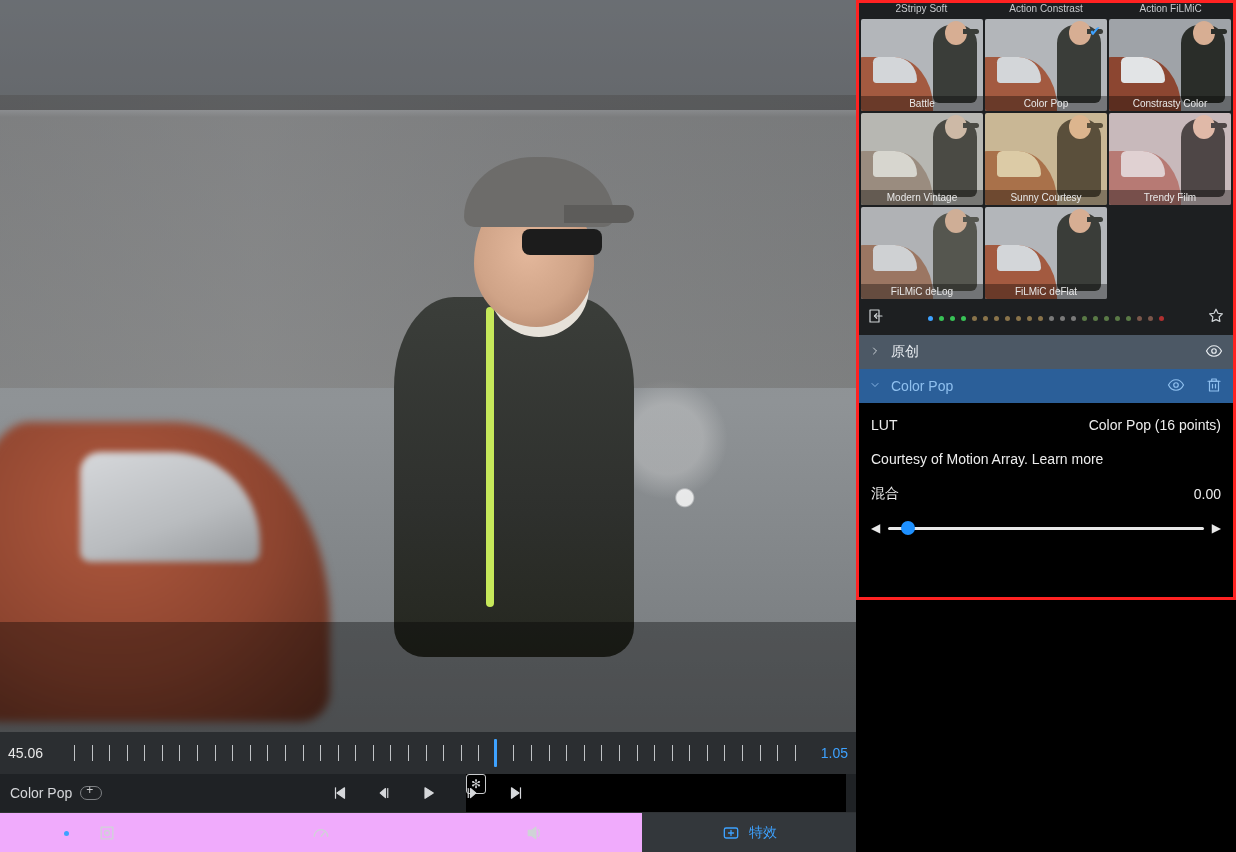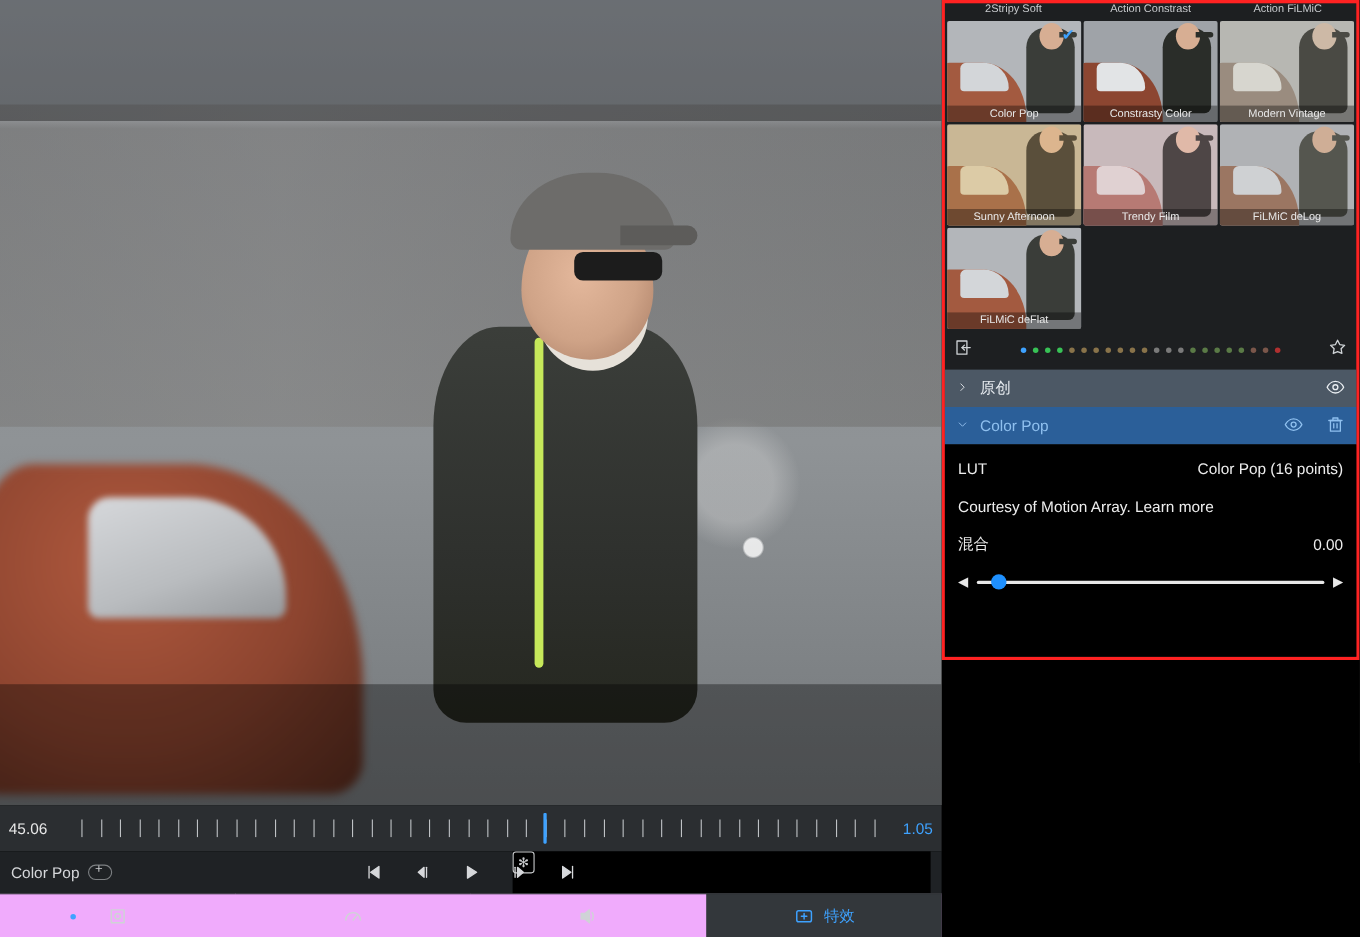--- a/index.html
+++ b/index.html
@@ -332,20 +332,30 @@
       </div>
       <div class="grid">
           <div class="cell">
             <div class="thumb" style="background:#b3b6ba">
               <div class="th-car" style="background:#a35a40"></div>
               <div class="th-ws" style="background:#d3d6d9"></div>
               <div class="th-man" style="background:#3a3d39"></div>
               <div class="th-head" style="background:#d7ae93"></div>
               <div class="th-brim" style="background:#3a3d39"></div>
             </div>
+            <div class="cap">Battle</div>
+          </div>
+          <div class="cell">
+            <div class="thumb" style="background:#b3b6ba">
+              <div class="th-car" style="background:#a35a40"></div>
+              <div class="th-ws" style="background:#d3d6d9"></div>
+              <div class="th-man" style="background:#3a3d39"></div>
+              <div class="th-head" style="background:#d7ae93"></div>
+              <div class="th-brim" style="background:#3a3d39"></div>
+            </div>
             <span class="check">✔</span>
             <div class="cap">Color Pop</div>
           </div>
           <div class="cell">
             <div class="thumb" style="background:#9fa3a8">
               <div class="th-car" style="background:#8c4631"></div>
               <div class="th-ws" style="background:#e2e4e6"></div>
               <div class="th-man" style="background:#2a2d29"></div>
               <div class="th-head" style="background:#d7ae93"></div>
               <div class="th-brim" style="background:#2a2d29"></div>
@@ -363,21 +373,21 @@
             <div class="cap">Modern Vintage</div>
           </div>
           <div class="cell">
             <div class="thumb" style="background:#c9b795">
               <div class="th-car" style="background:#a9714a"></div>
               <div class="th-ws" style="background:#dccba6"></div>
               <div class="th-man" style="background:#5a4f3b"></div>
               <div class="th-head" style="background:#dcb58e"></div>
               <div class="th-brim" style="background:#5a4f3b"></div>
             </div>
-            <div class="cap">Sunny Afternoon</div>
+            <div class="cap">Sunny Courtesy</div>
           </div>
           <div class="cell">
             <div class="thumb" style="background:#c8b9bb">
               <div class="th-car" style="background:#b77a74"></div>
               <div class="th-ws" style="background:#e0d1d2"></div>
               <div class="th-man" style="background:#4e4646"></div>
               <div class="th-head" style="background:#e0b9a8"></div>
               <div class="th-brim" style="background:#4e4646"></div>
             </div>
             <div class="cap">Trendy Film</div>

